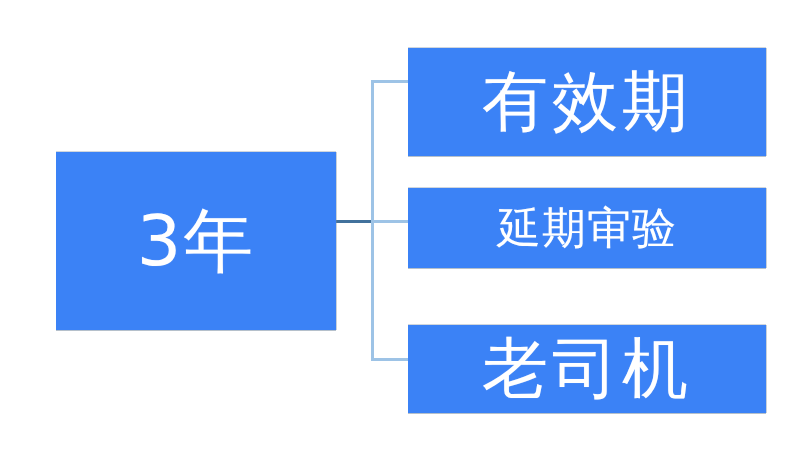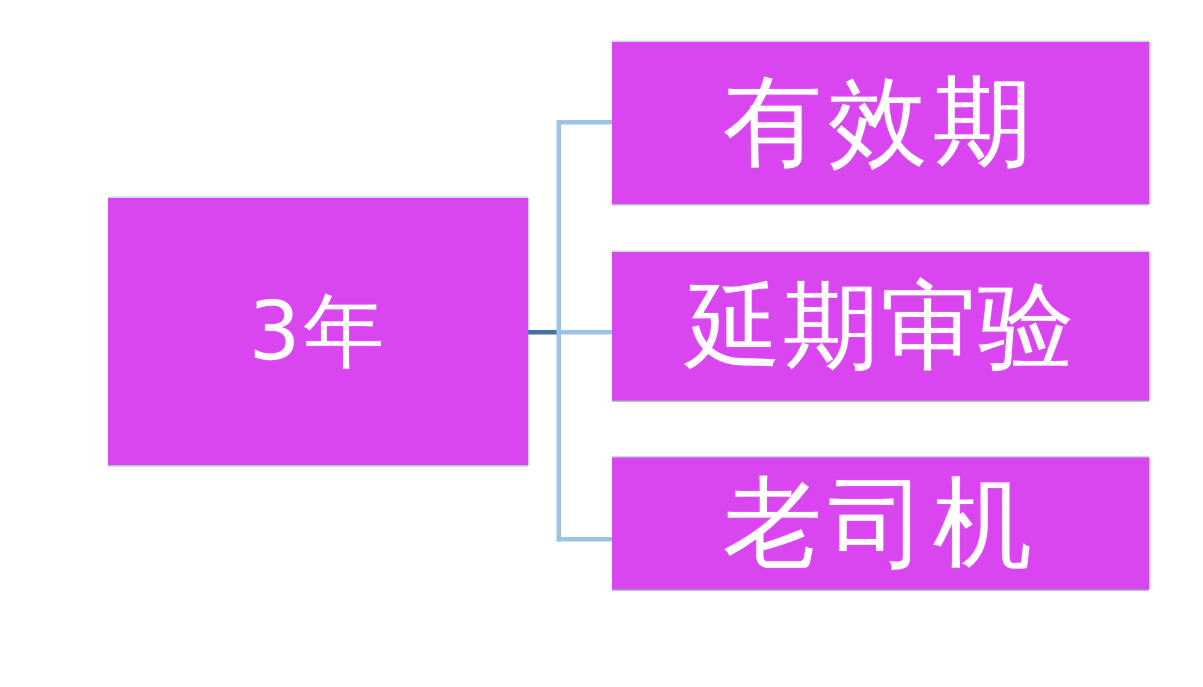--- a/index.html
+++ b/index.html
@@ -44,59 +44,60 @@
     left: 372px;
     width: 37px;
   }
   .conn-branch-top    { top: 80px; }
   .conn-branch-mid    { top: 220px; }
   .conn-branch-bottom { top: 358px; }
 
   
   .node {
     position: absolute;
-    background: #d946ef;
+    background: #3b82f6;
     color: #ffffff;
     display: flex;
     align-items: center;
     justify-content: center;
     box-sizing: border-box;
     line-height: 1;
     white-space: nowrap;
     
     box-shadow: 0 1px 0 0 rgba(120,140,160,0.55),
                 1px 0 0 0 rgba(120,140,160,0.40),
                 0 -1px 0 0 rgba(150,165,180,0.45);
     text-shadow: 0 0 1px rgba(255,255,255,0.35);
+    margin-top: 20px;
   }
 
   .node-root {
-    left: 72px;
+    left: 56px;
     top: 132px;
     width: 280px;
     height: 178px;
-    font-size: 54px;
+    font-size: 70px;
     letter-spacing: 2px;
     text-align: center;
   }
 
   .node-leaf {
     left: 408px;
     width: 358px;
   }
   .node-leaf-1 {
     top: 28px;
     height: 108px;
     font-size: 66px;
     letter-spacing: 4px;
   }
   .node-leaf-2 {
     top: 168px;
-    height: 99px;
-    font-size: 64px;
+    height: 80px;
+    font-size: 44px;
     letter-spacing: 1px;
   }
   .node-leaf-3 {
     top: 305px;
     height: 88px;
     font-size: 66px;
     letter-spacing: 4px;
   }
 
   .node-label {

